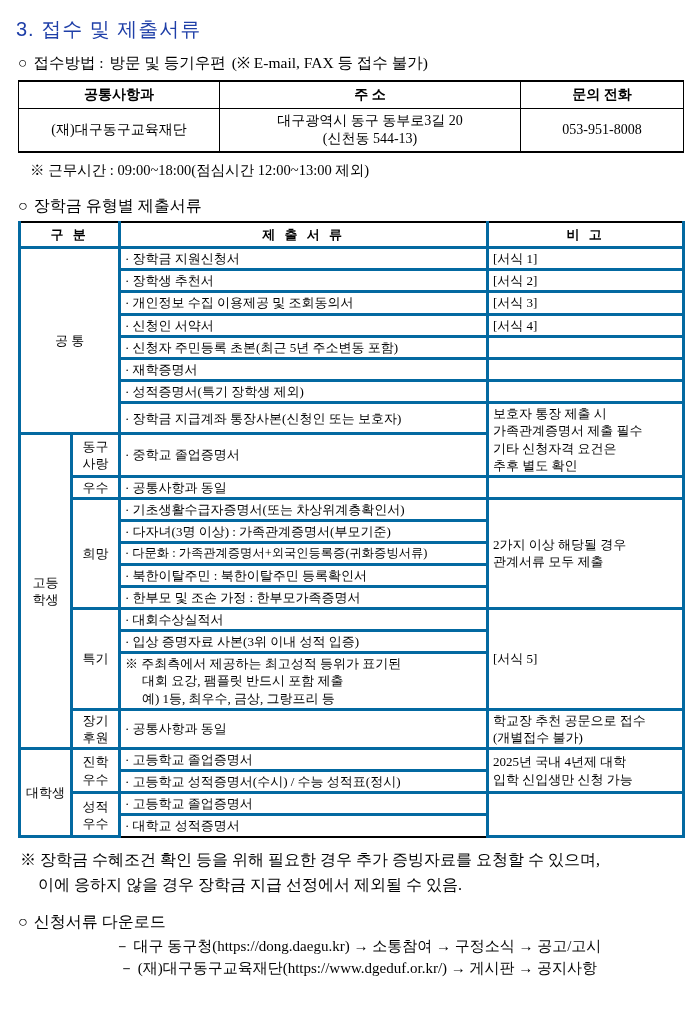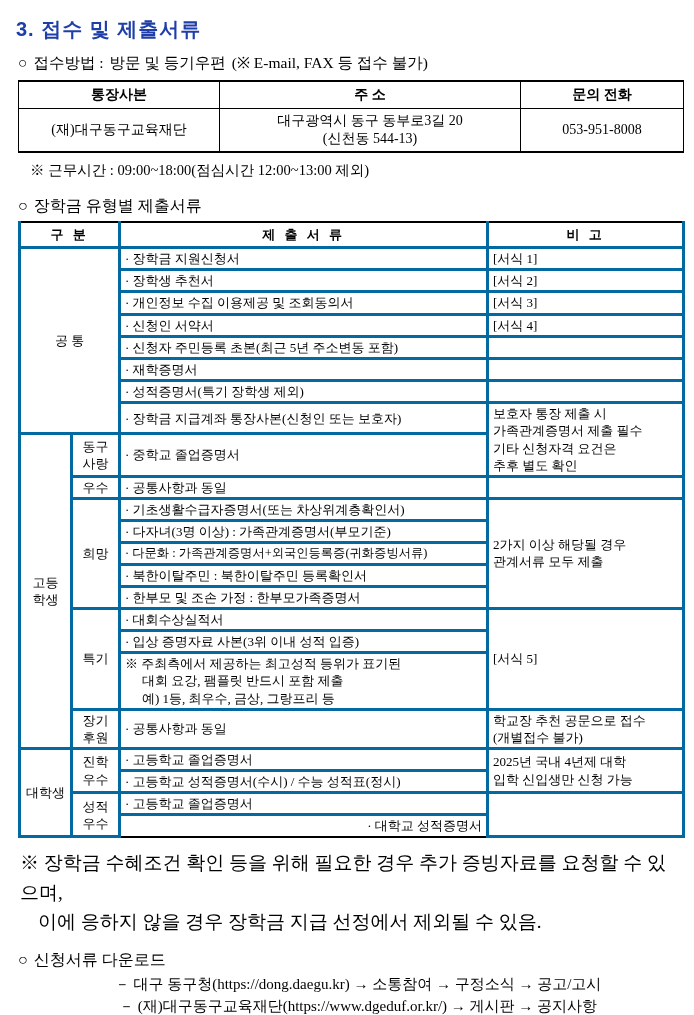--- a/index.html
+++ b/index.html
@@ -15,21 +15,21 @@
     position: relative;
     overflow: hidden;
   }
   .page {
     padding: 16px 14px 0 14px;
     box-sizing: border-box;
     width: 694px;
   }
   .section-title {
     color: #1f3fa8;
-    font-weight: bold;
+    font-weight: normal;
     font-size: 20px;
     letter-spacing: 1px;
     margin: 0 0 8px 2px;
     font-family: "Liberation Sans", sans-serif;
   }
   .bullet-line {
     font-size: 15.5px;
     margin: 6px 0 6px 4px;
     display: flex;
     align-items: baseline;
@@ -92,29 +92,28 @@
     border-bottom: 1.5px solid #000;
     letter-spacing: 3px;
     padding: 3px 4px;
   }
   table.docs .vcat {
     text-align: center;
     vertical-align: middle;
   }
   table.docs tr.lastrow td {
     border-bottom: 2px solid #000;
-    text-align: right;
   }
   .item { white-space: nowrap; }
   .dot-item::before {
     content: "· ";
   }
   .thick-top td { border-top: 1.5px solid #000; }
   .footnote {
-    font-size: 19px;
+    font-size: 16px;
     margin: 10px 0 8px 6px;
     line-height: 1.55;
   }
   .footnote .ind {
     margin-left: 18px;
     display: block;
   }
   .dl-head {
     font-size: 16px;
     margin: 14px 0 4px 4px;
@@ -138,21 +137,21 @@
   <div class="bullet-line">
     <span>○</span>
     <span>접수방법 : </span>
     <span class="b">방문 및 등기우편</span>
     <span>(※ E-mail, FAX 등 접수 불가)</span>
   </div>
 
   <table class="tbl t1">
     <tbody>
         <tr>
-      <td class="hdr" style="width:190px">통장사본</td>
+      <td class="hdr" style="width:190px">공통사항과</td>
       <td class="hdr" style="width:290px">주    소</td>
       <td class="hdr">문의 전화</td>
     </tr>
     <tr>
       <td class="ctr">(재)대구동구교육재단</td>
       <td class="ctr">
         <div>대구광역시 동구 동부로3길 20</div>
         <div>(신천동 544-13)</div>
       </td>
       <td class="ctr">053-951-8008</td>

